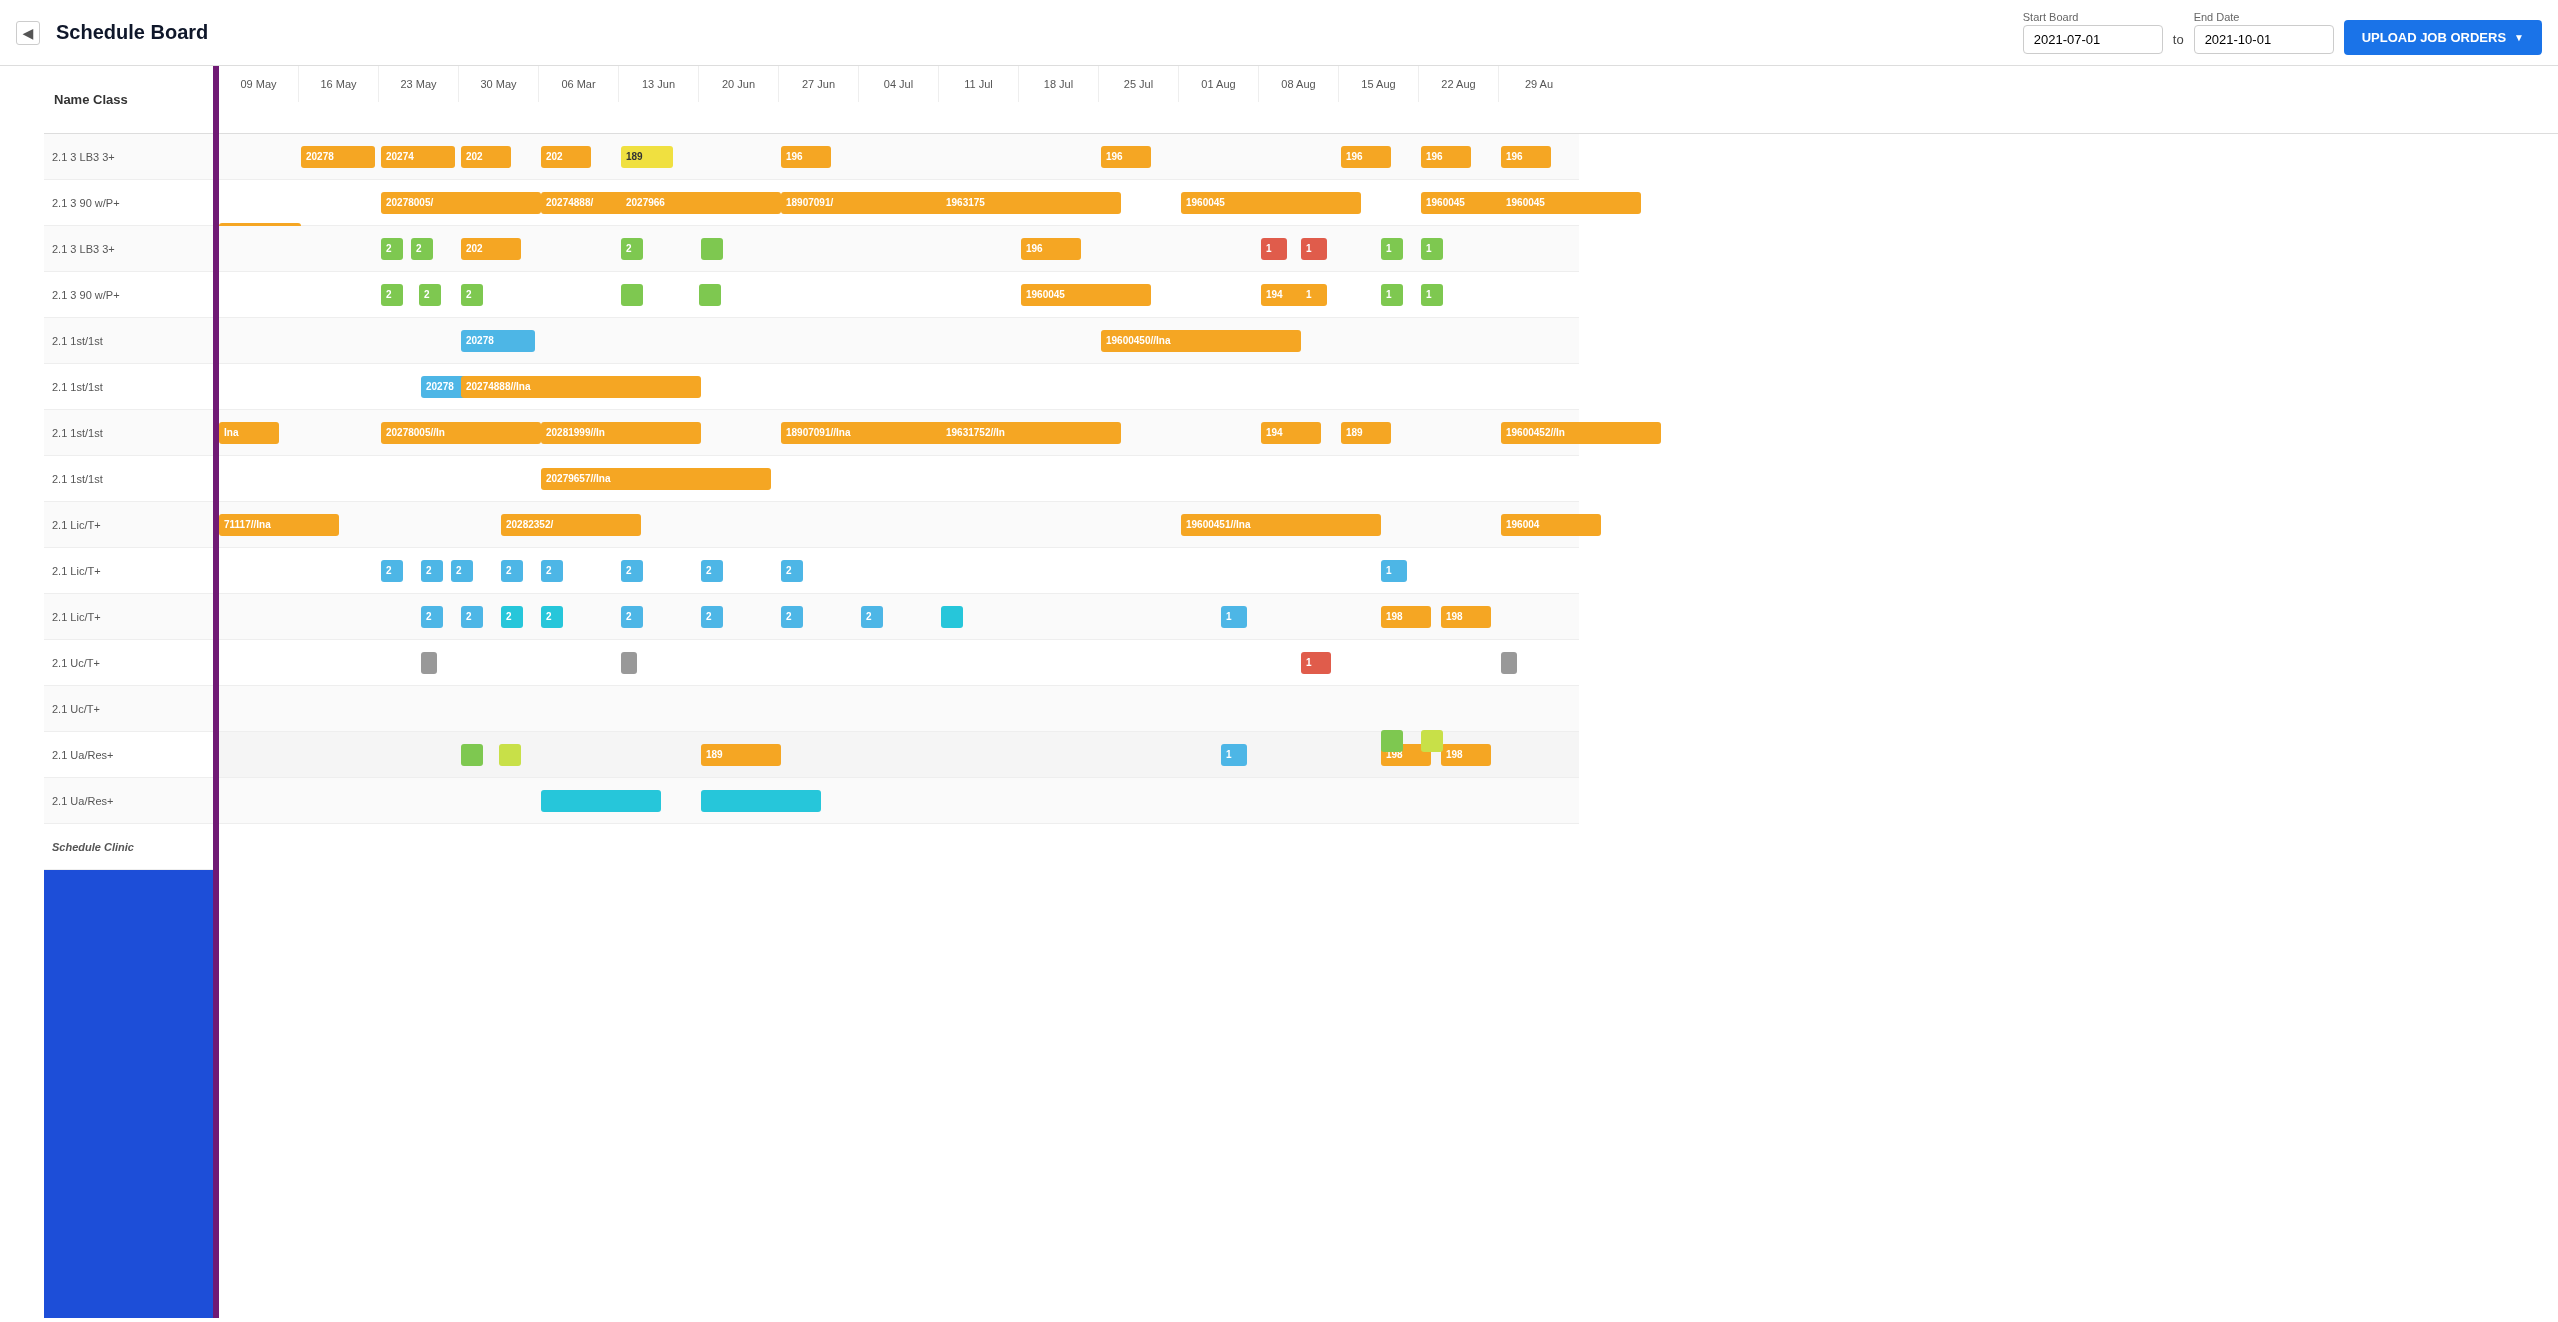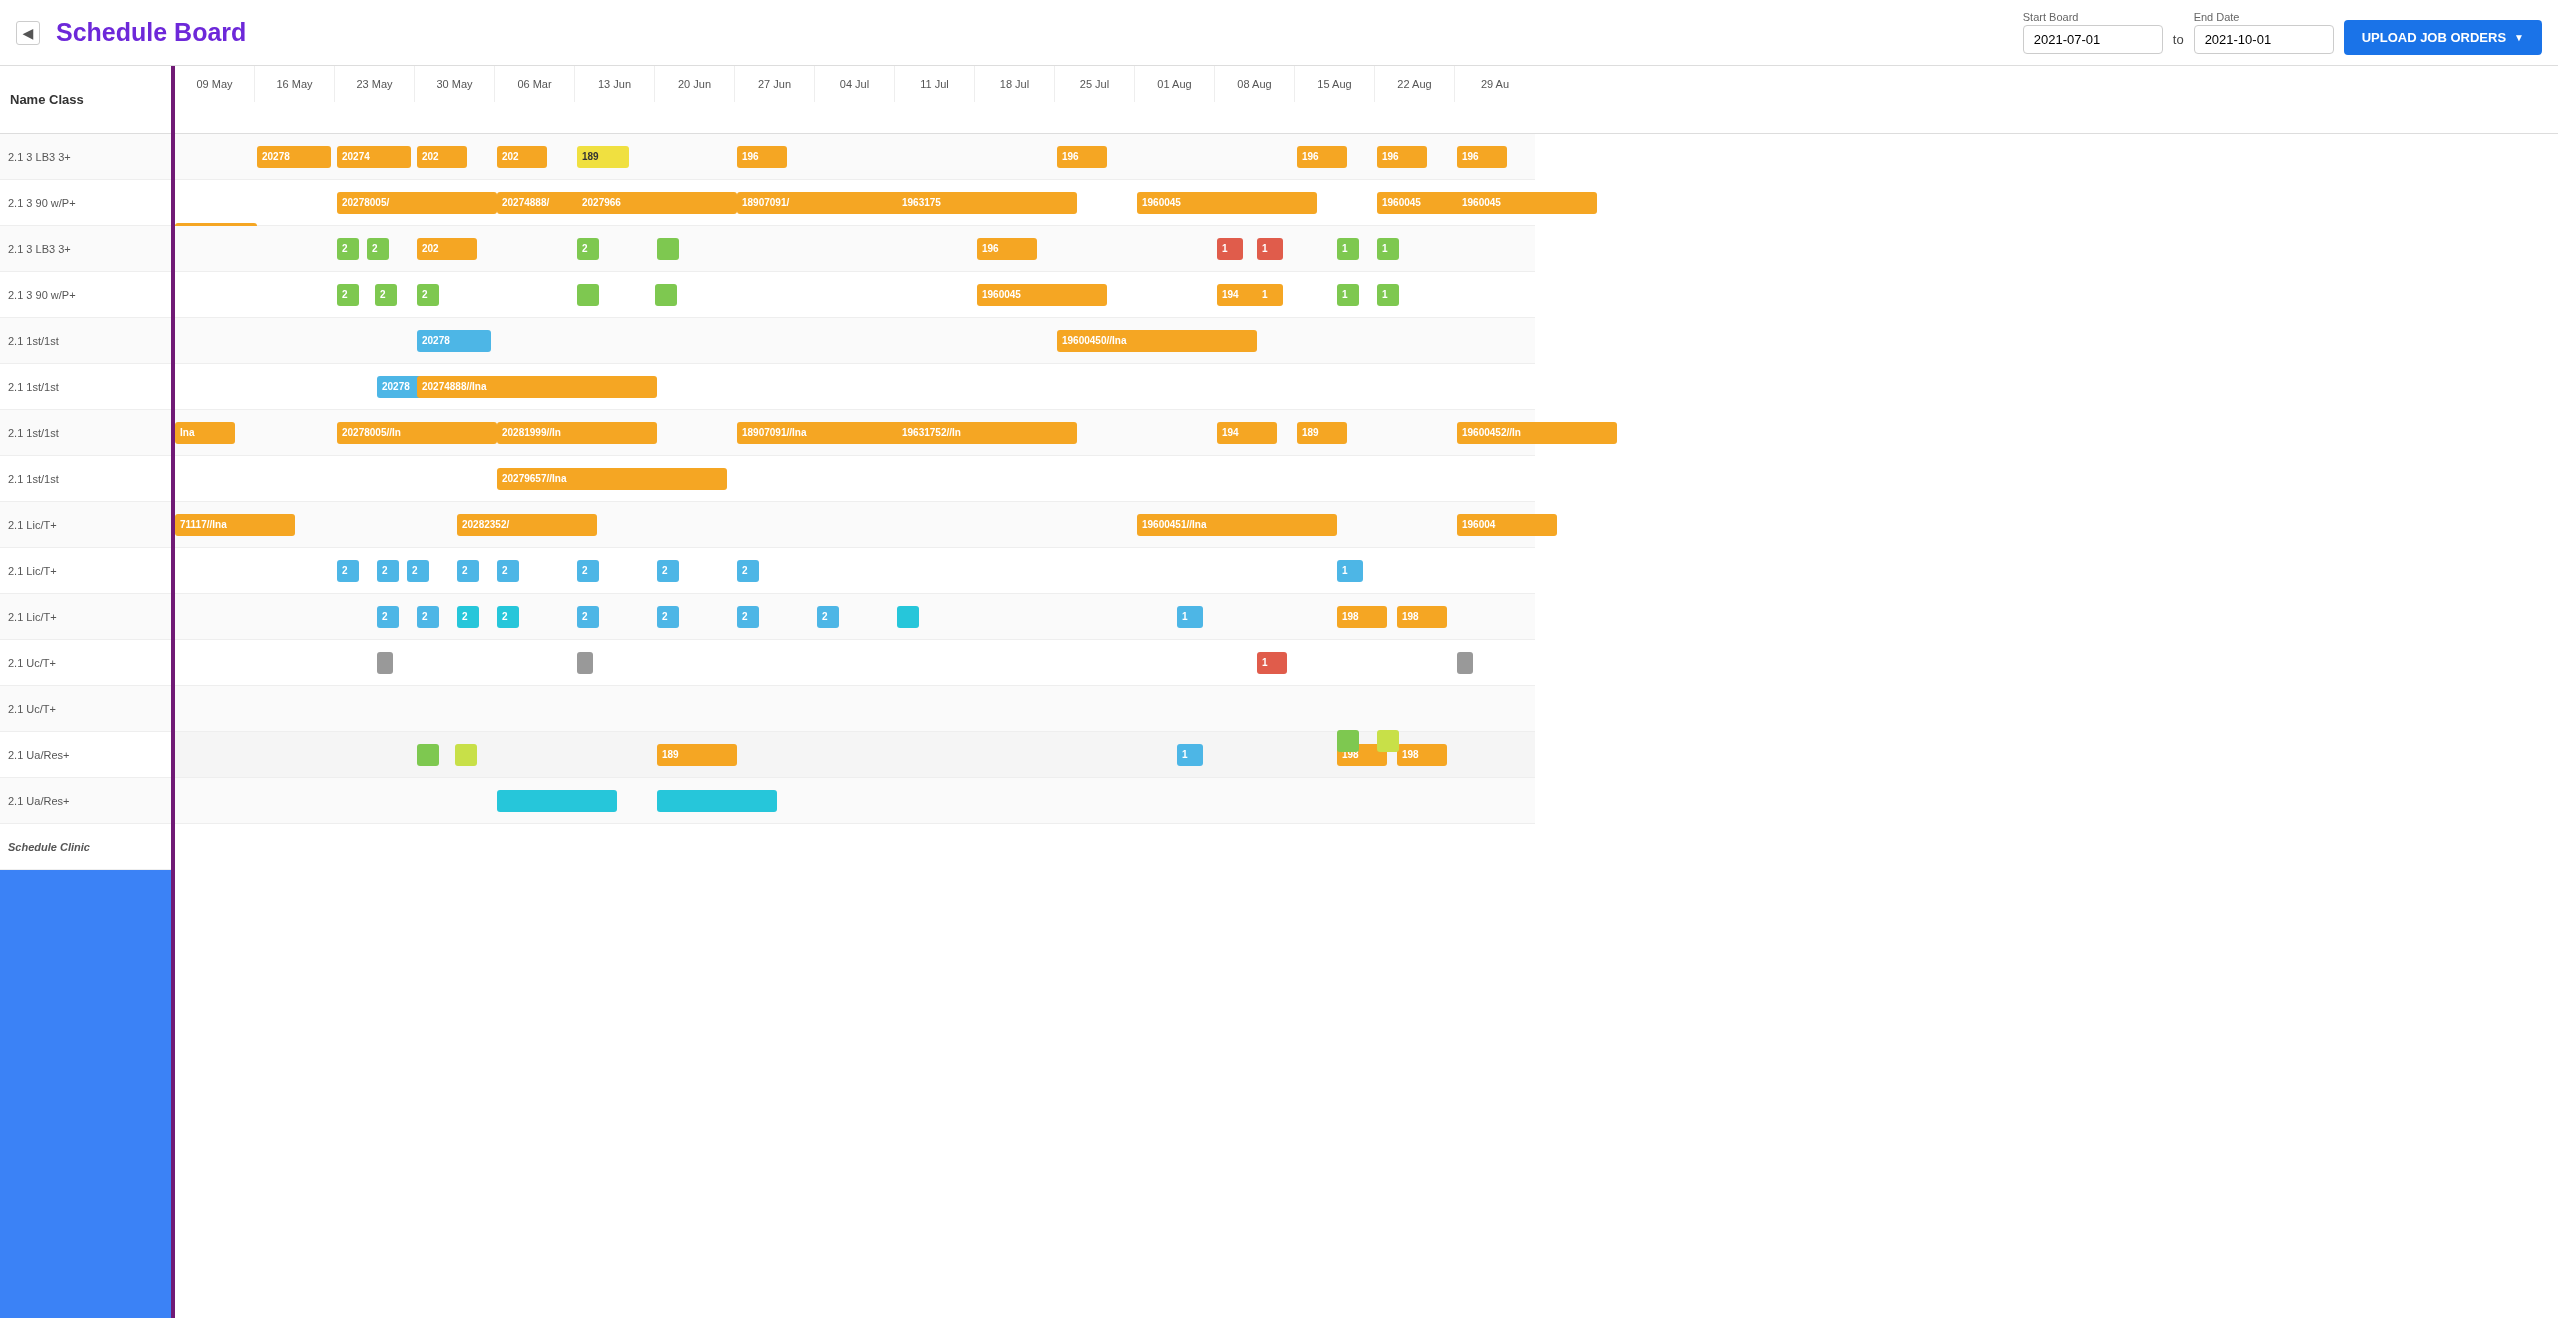--- a/index.html
+++ b/index.html
@@ -22,23 +22,23 @@
       width: 24px;
       height: 24px;
       display: flex;
       align-items: center;
       justify-content: center;
       font-size: 14px;
       color: #555;
     }
 
     .page-title {
-      font-size: 25px;
+      font-size: 20px;
       font-weight: 600;
-      color: #6d28d9;
+      color: #0f172a;
       flex: 1;
     }
 
     .date-controls {
       display: flex;
       align-items: center;
       gap: 10px;
     }
 
     .date-field-group {
@@ -89,23 +89,24 @@
 
     .board-container {
       display: flex;
       height: calc(100vh - 70px);
       overflow: hidden;
     }
 
     .name-class-col {
       width: 175px;
       min-width: 175px;
-      border-right: 4px solid #701a75;
-      background: #3b82f6;
+      border-right: 6px solid #701a75;
+      background: #1d4ed8;
       z-index: 10;
+      margin-left: 44px;
     }
 
     .name-class-header {
       height: 68px;
       border-bottom: 1px solid #ddd;
       display: flex;
       align-items: center;
       padding: 0 10px;
       font-weight: 600;
       font-size: 13px;

